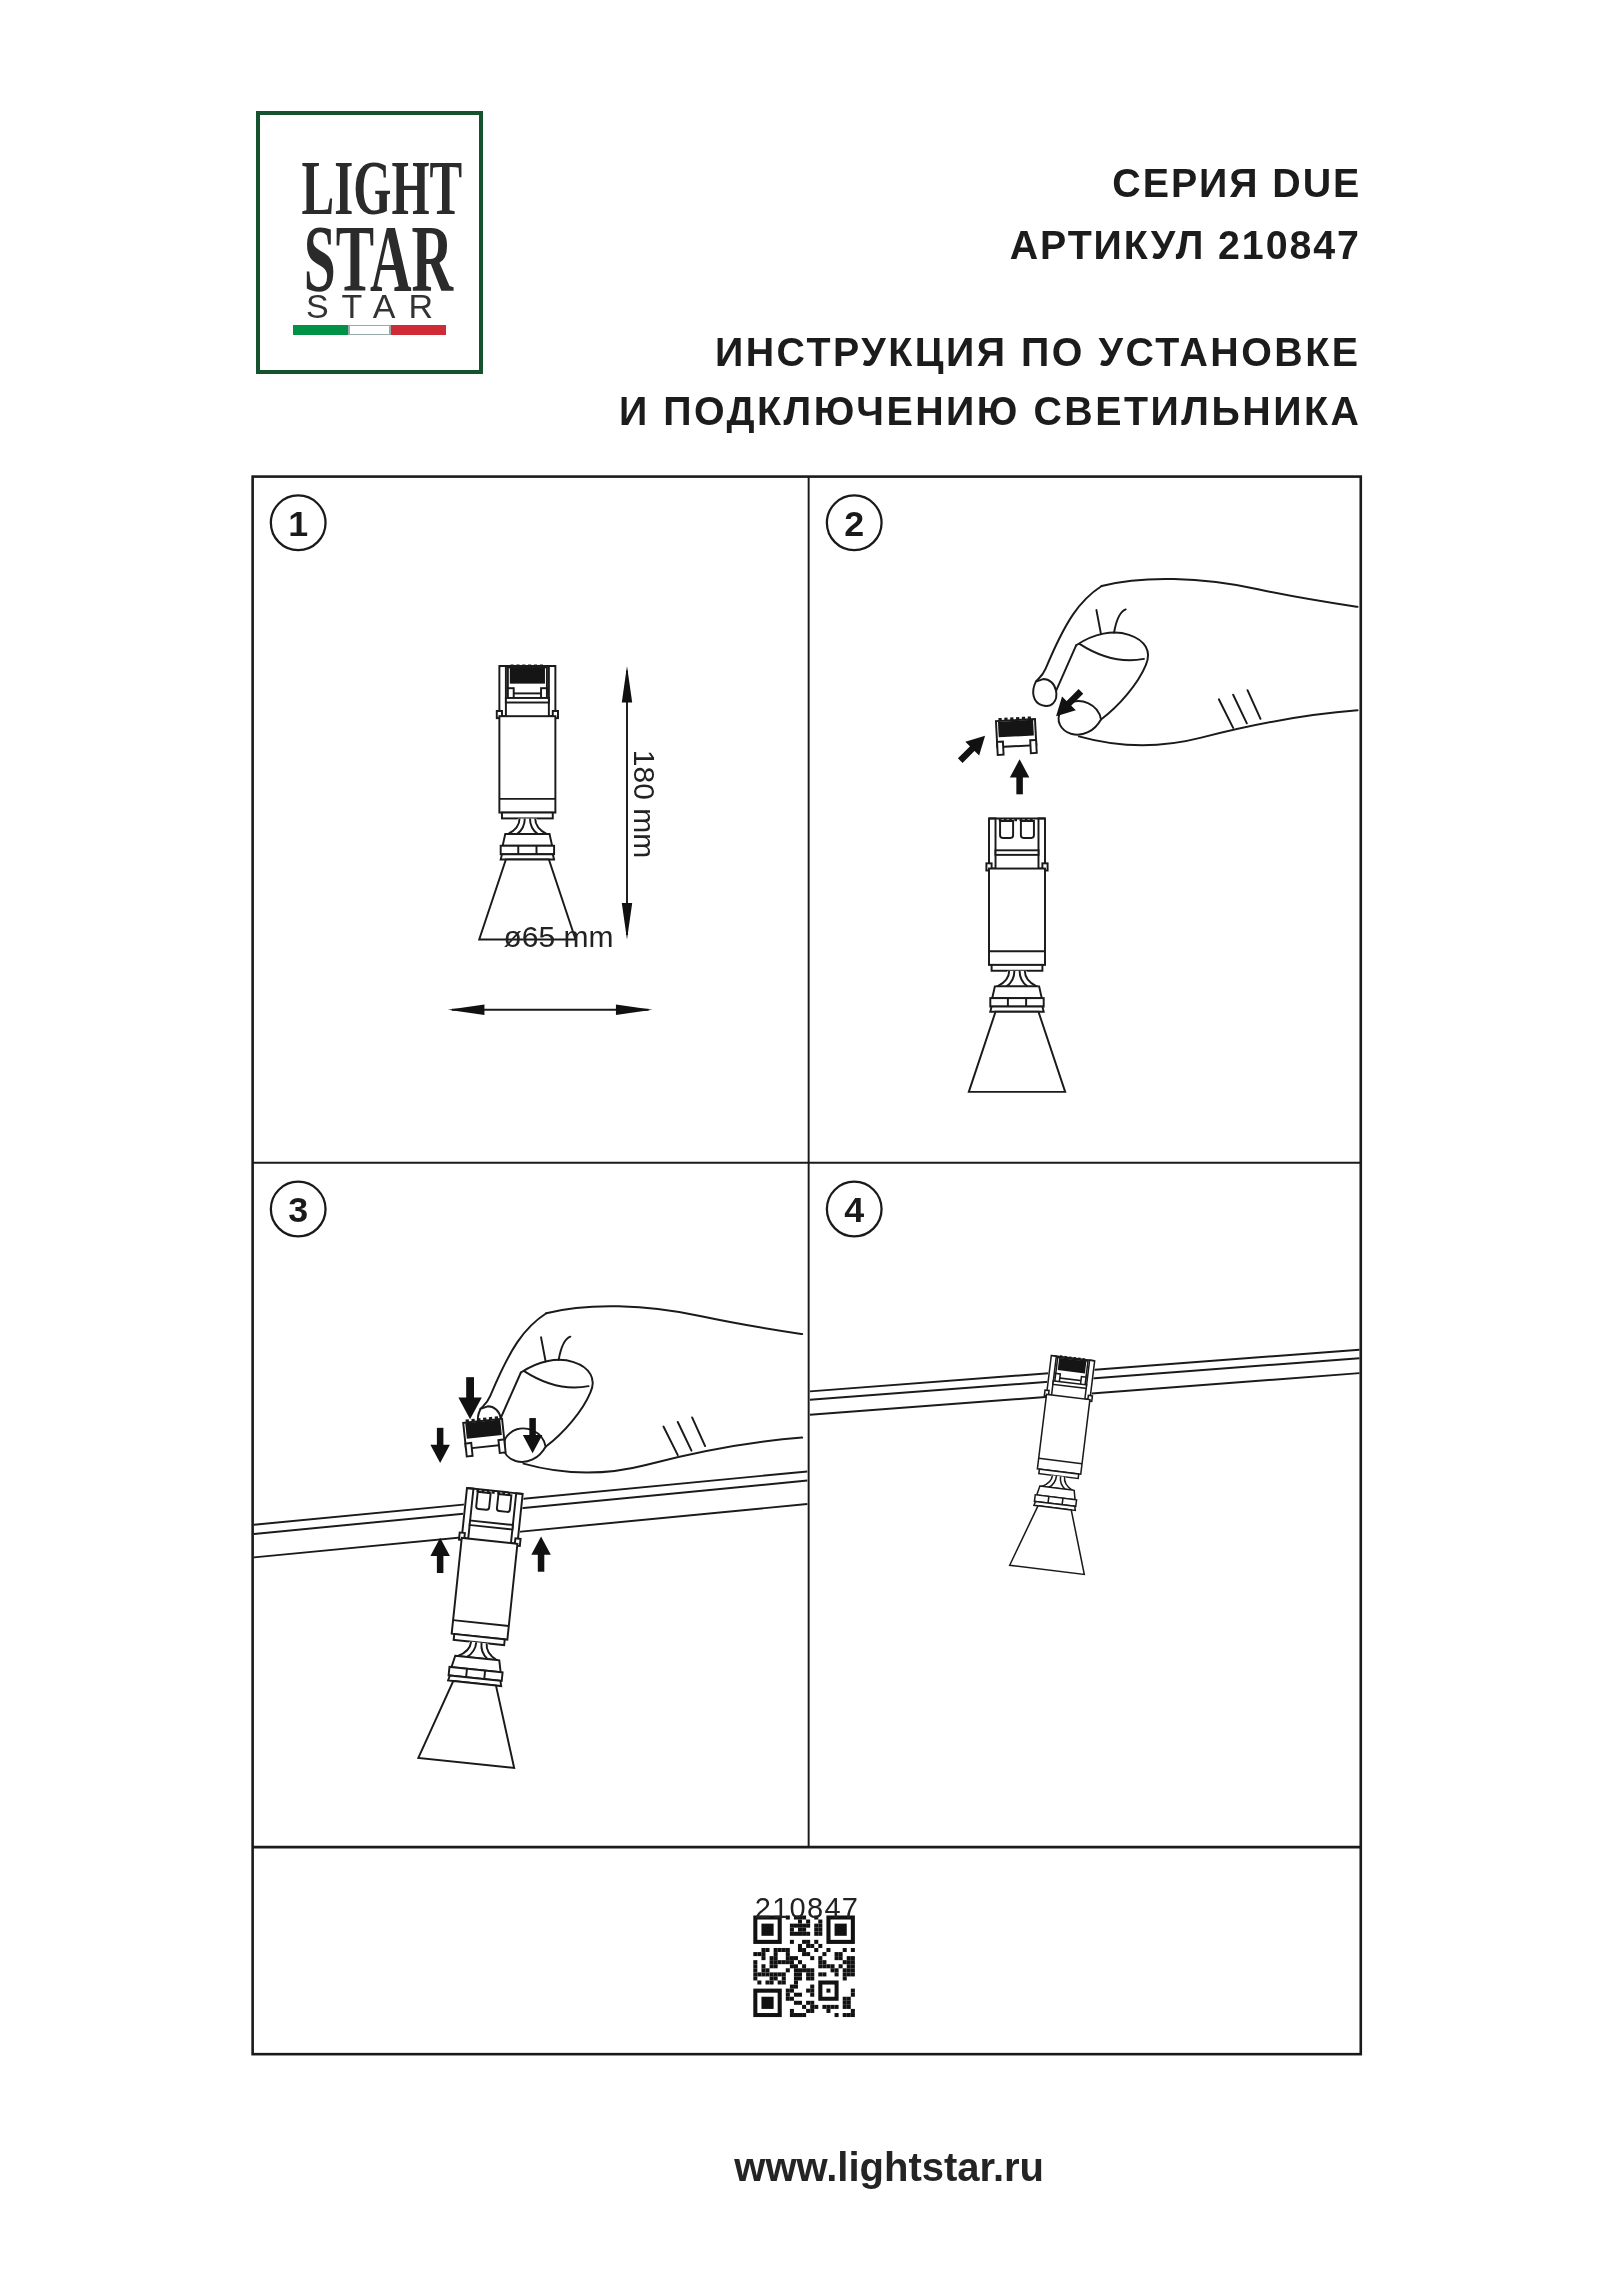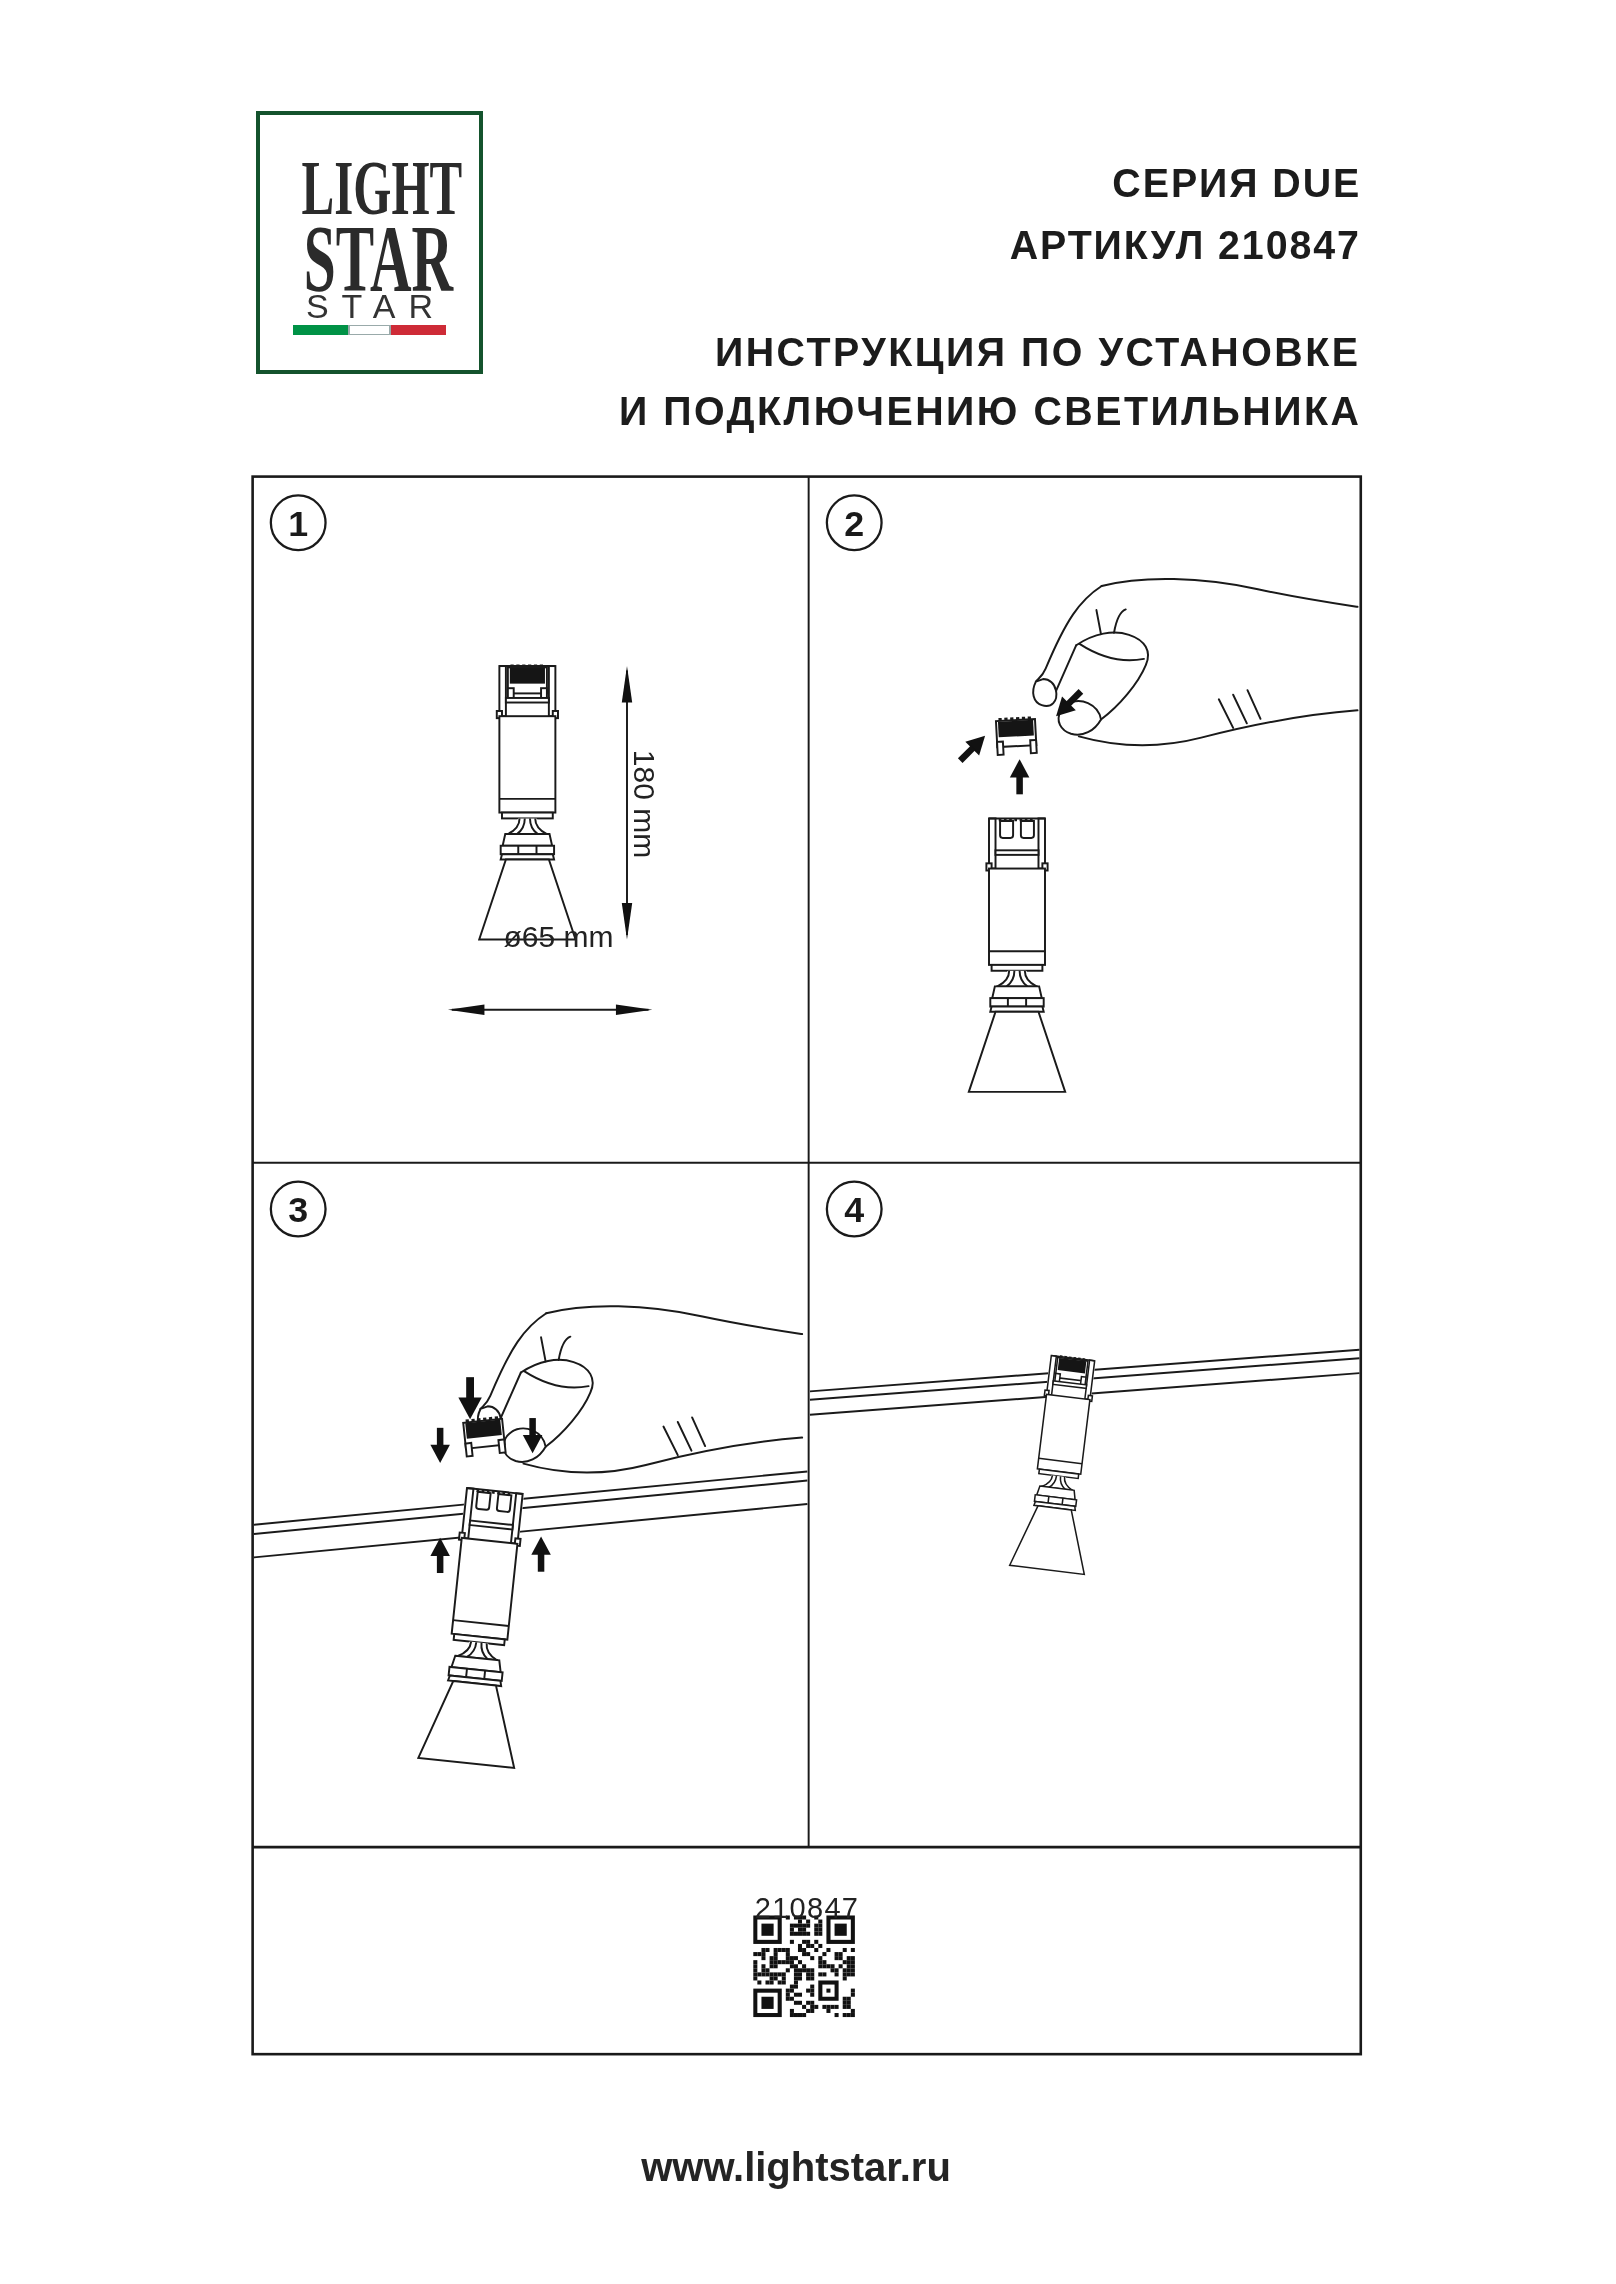--- a/index.html
+++ b/index.html
@@ -28,21 +28,21 @@
   .hdr-article{top:225px;}
   .hdr-t1{top:332px;letter-spacing:2.6px;}
   .hdr-t2{top:391px;letter-spacing:2.6px;}
   
   .dim-label{font-size:30px;color:#222;text-align:center;white-space:nowrap;}
   .dim-h{left:579px;top:787px;width:130px;transform:rotate(90deg);}
   .dim-w{left:477px;top:920px;width:163px;}
   
   .code-label{left:677px;top:1884px;width:260px;text-align:center;
               font-size:29px;font-weight:500;letter-spacing:1.3px;color:#222;margin-top:8px;}
-  .site{left:568px;top:2145px;width:456px;text-align:center;
+  .site{left:588px;top:2145px;width:456px;text-align:right;
         font-size:40px;font-weight:700;letter-spacing:0px;color:#242424;}
 </style>
 </head>
 <body>
 
 <div class="page">
 
   <svg class="art" width="1616" height="2284" viewBox="0 0 2482 3508" stroke="#1a1a1a" stroke-width="3" fill="none">
     <defs>
 

